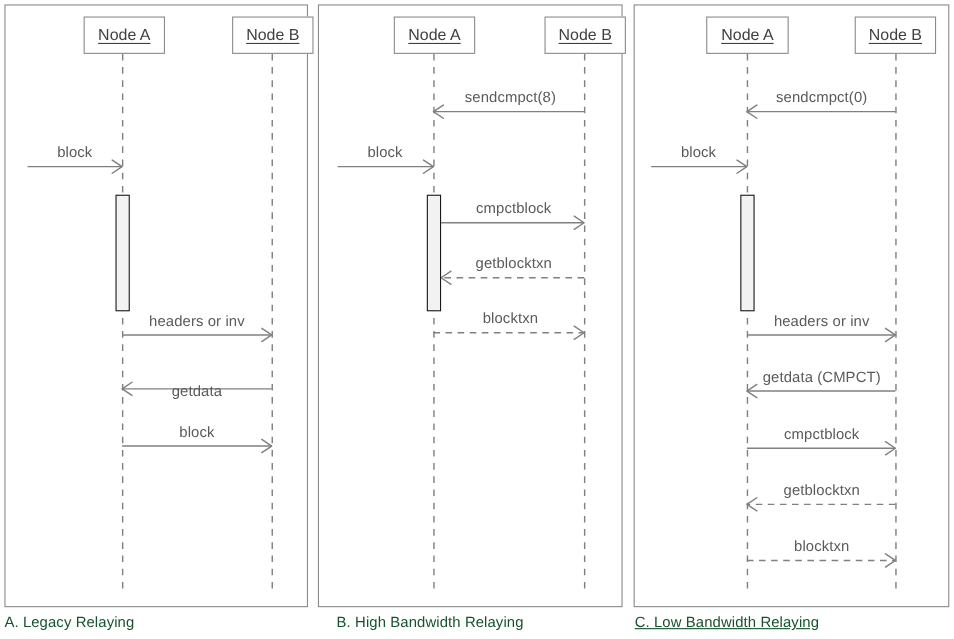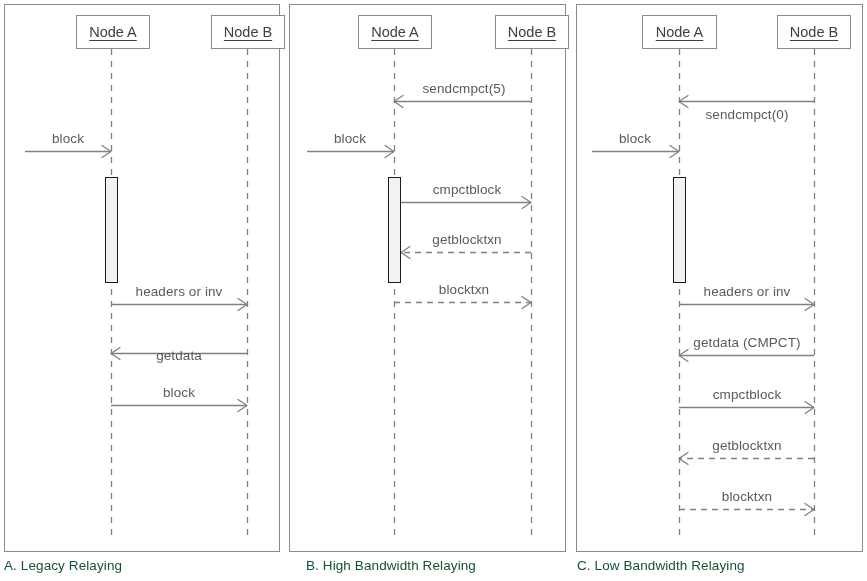--- a/index.html
+++ b/index.html
@@ -136,21 +136,21 @@
           <path d="M 232 291.5 L 241 297.5 L 232 303.5" fill="none" stroke="#808080" stroke-width="1.3" stroke-linecap="round" stroke-linejoin="round"></path>
         </g>
       </svg>
       <div class="node-box" style="left: 68px; top: 10px; width: 74px; height: 34px;">
         <span class="node-label">Node A</span>
       </div>
       <div class="node-box" style="left: 205px; top: 10px; width: 74px; height: 34px;">
         <span class="node-label">Node B</span>
       </div>
       <div class="activation" style="left: 98px; top: 172px; width: 13px; height: 106px;"></div>
-      <div class="msg-label" style="left: 174px; top: 91px;">sendcmpct(5)</div>
+      <div class="msg-label" style="left: 174px; top: 91px;">sendcmpct(8)</div>
       <div class="msg-label" style="left: 60px; top: 141px;">block</div>
       <div class="msg-label" style="left: 177px; top: 192px;">cmpctblock</div>
       <div class="msg-label" style="left: 177px; top: 242px;">getblocktxn</div>
       <div class="msg-label" style="left: 174px; top: 292px;">blocktxn</div>
     </div>
     <div class="caption" style="left: 290px; margin-left: 16px;">B. High Bandwidth Relaying</div>
     <div class="panel" style="left: 576px; top: 4px; width: 287px; height: 548px;">
       <svg width="287" height="548" viewBox="0 0 287 548" class="panel-svg">
         <line x1="102.5" y1="44" x2="102.5" y2="535" stroke="#808080" stroke-width="1.3" stroke-dasharray="6 6"></line>
         <line x1="237.5" y1="44" x2="237.5" y2="535" stroke="#808080" stroke-width="1.3" stroke-dasharray="6 6"></line>
@@ -183,22 +183,22 @@
           <path d="M 228 498.5 L 237 504.5 L 228 510.5" fill="none" stroke="#808080" stroke-width="1.3" stroke-linecap="round" stroke-linejoin="round"></path>
         </g>
       </svg>
       <div class="node-box" style="left: 65px; top: 10px; width: 75px; height: 34px;">
         <span class="node-label">Node A</span>
       </div>
       <div class="node-box" style="left: 200px; top: 10px; width: 74px; height: 34px;">
         <span class="node-label">Node B</span>
       </div>
       <div class="activation" style="left: 96px; top: 172px; width: 13px; height: 106px;"></div>
-      <div class="msg-label" style="left: 170px; top: 91px; margin-top: 26px;">sendcmpct(0)</div>
+      <div class="msg-label" style="left: 170px; top: 91px;">sendcmpct(0)</div>
       <div class="msg-label" style="left: 58px; top: 141px;">block</div>
       <div class="msg-label" style="left: 170px; top: 294px;">headers or inv</div>
       <div class="msg-label" style="left: 170px; top: 345px;">getdata (CMPCT)</div>
       <div class="msg-label" style="left: 170px; top: 397px;">cmpctblock</div>
       <div class="msg-label" style="left: 170px; top: 448px;">getblocktxn</div>
       <div class="msg-label" style="left: 170px; top: 499px;">blocktxn</div>
     </div>
-    <div class="caption" style="left: 577px;">C. Low Bandwidth Relaying</div>
+    <div class="caption" style="left: 577px; text-decoration: underline;">C. Low Bandwidth Relaying</div>
   </div>
 
 </body></html>

